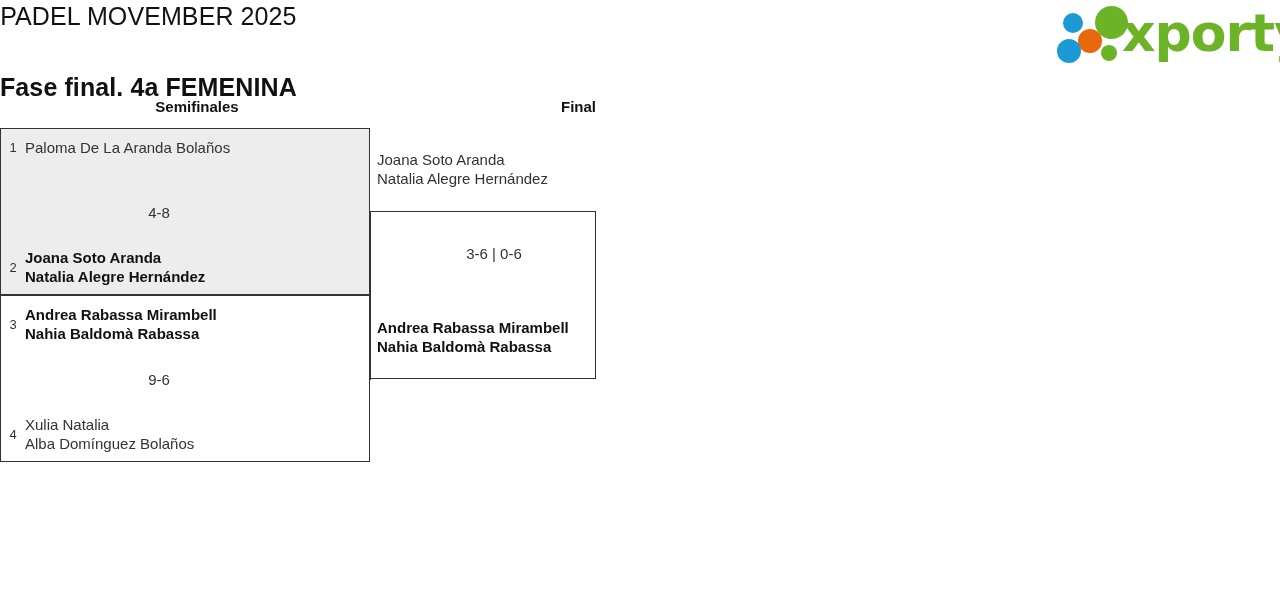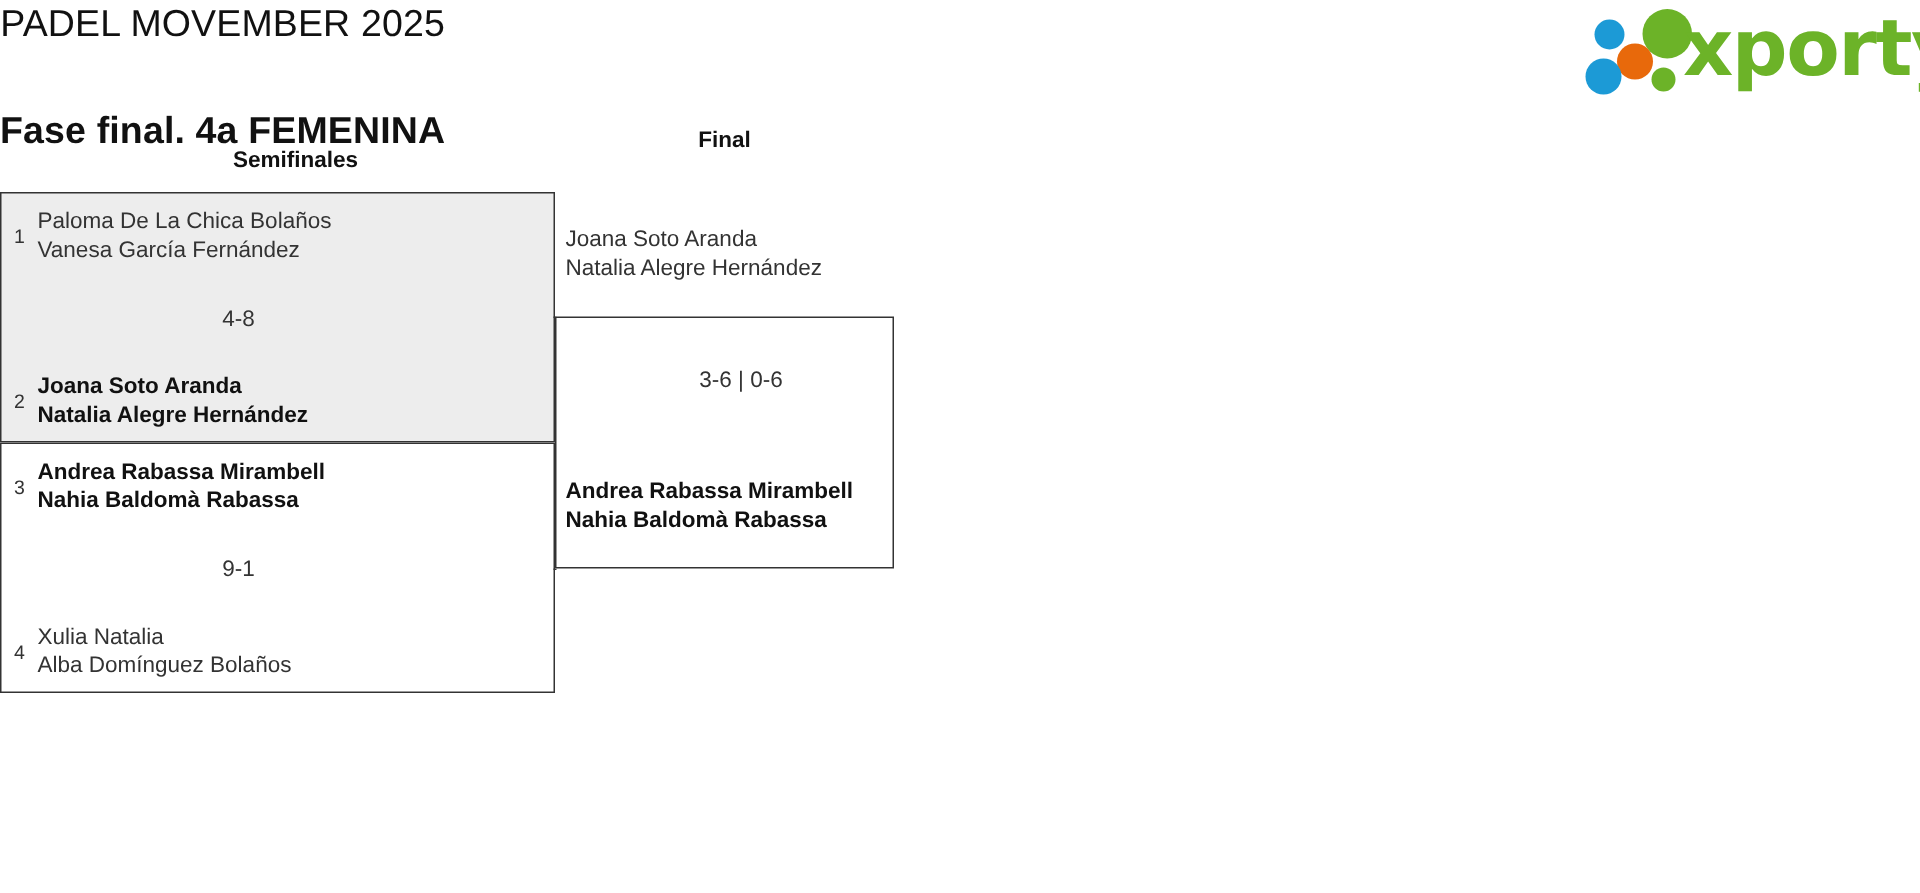--- a/index.html
+++ b/index.html
@@ -70,21 +70,21 @@
   
   .round-header {
     position: absolute;
     font-size: 15px;
     font-weight: 700;
     color: #111111;
     text-align: center;
     line-height: 20px;
   }
   .round-header.semis { left: 0px;   top: 97px; width: 370px; padding-left: 12px; }
-  .round-header.final { left: 370px; top: 84px; width: 226px; }
+  .round-header.final { left: 370px; top: 97px; width: 226px; text-align: right; }
 
   
   .bracket { position: absolute; left: 0; top: 0; width: 1280px; height: 595px; }
 
   .match-box {
     position: absolute;
     box-sizing: border-box;
     border: 1px solid #333333;
     background: #ffffff;
   }
@@ -192,43 +192,42 @@
 
 <div class="round-header semis">Semifinales</div>
 <div class="round-header final">Final</div>
 
 <div class="bracket">
 
   <div class="match-box match-sf1 highlight">
     <div class="competitor top">
       <span class="seed">1</span>
       <span class="players">
-        <span class="player-line">Paloma De La Chica Bolaños</span>
-        <span class="player-line">Vanesa García Fernández</span>
+        <span class="player-line">Paloma De La Aranda Bolaños</span>
       </span>
     </div>
     <div class="score">4-8</div>
     <div class="competitor bottom">
       <span class="seed">2</span>
       <span class="players winner">
         <span class="player-line">Joana Soto Aranda</span>
         <span class="player-line">Natalia Alegre Hernández</span>
       </span>
     </div>
   </div>
 
   <div class="match-box match-sf2">
     <div class="competitor top">
       <span class="seed">3</span>
       <span class="players winner">
         <span class="player-line">Andrea Rabassa Mirambell</span>
         <span class="player-line">Nahia Baldomà Rabassa</span>
       </span>
     </div>
-    <div class="score">9-1</div>
+    <div class="score">9-6</div>
     <div class="competitor bottom">
       <span class="seed">4</span>
       <span class="players">
         <span class="player-line">Xulia Natalia</span>
         <span class="player-line">Alba Domínguez Bolaños</span>
       </span>
     </div>
   </div>
 
   <div class="connector conn-top-stub"></div>

